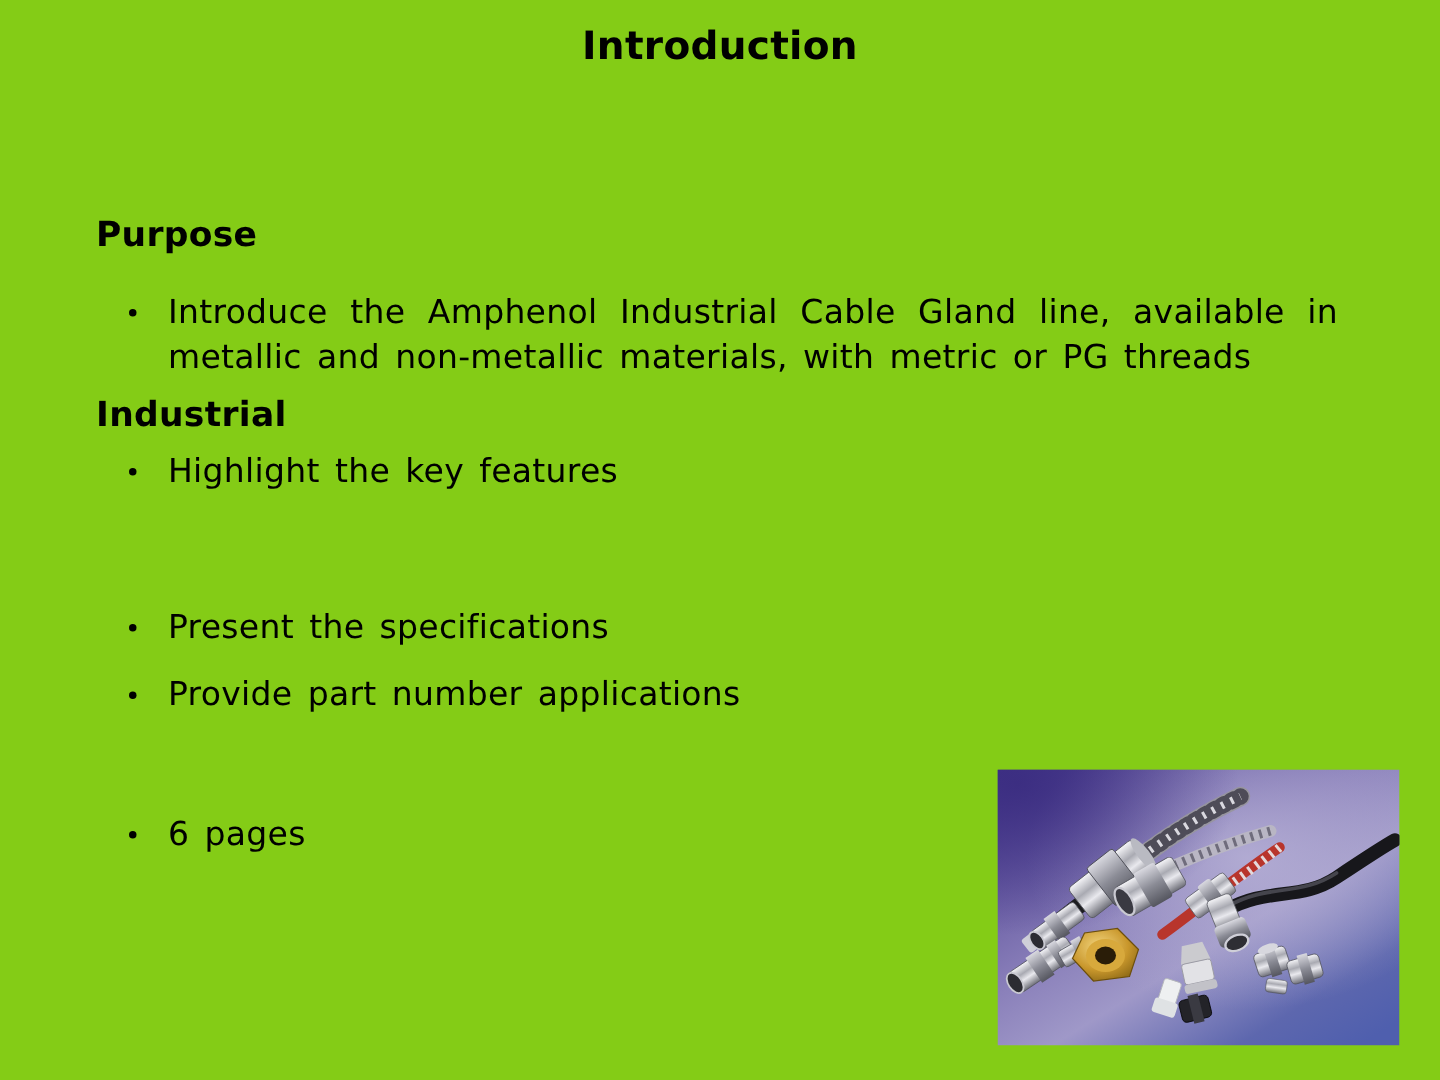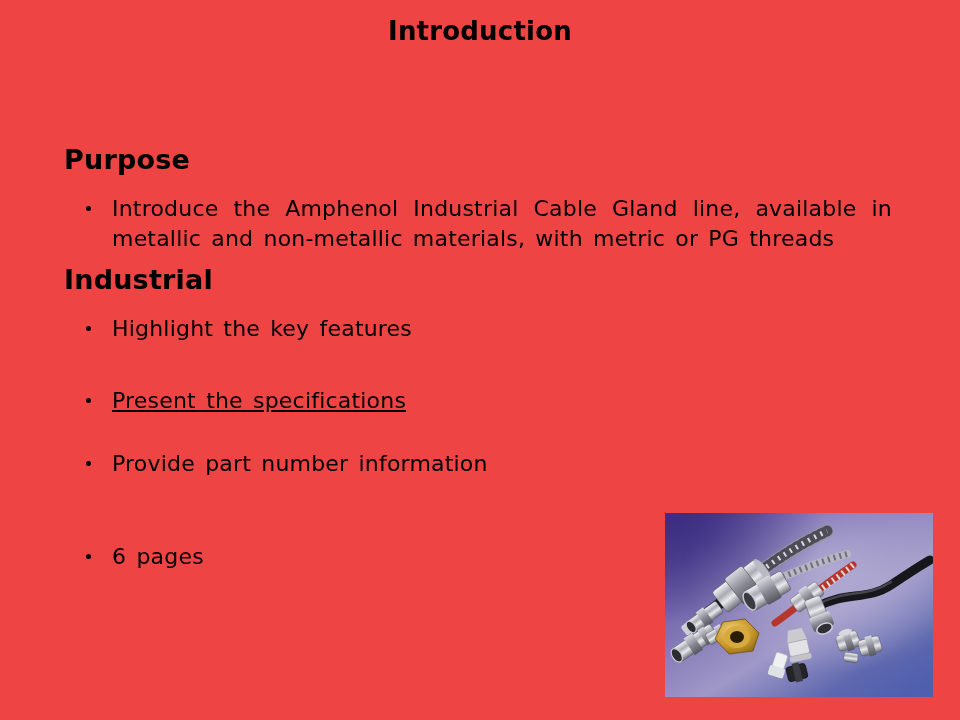--- a/index.html
+++ b/index.html
@@ -4,35 +4,35 @@
 <style>
   * { margin: 0; padding: 0; box-sizing: border-box; }
   html, body { width: 960px; height: 720px; }
   body {
     font-family: "DejaVu Sans", "Liberation Sans", sans-serif;
     background: #ffffff;
     color: #000000;
     position: relative;
     overflow: hidden;
   }
-  .slide { position: absolute; inset: 0; background: #ef4444; }
+  .slide { position: absolute; inset: 0; background: #84cc16; }
 
   .slide-title {
     position: absolute;
     top: 16px; left: 0; width: 100%;
     text-align: center;
     font-size: 26px;
     font-weight: bold;
     letter-spacing: 0.2px;
   }
 
   .section-heading {
     position: absolute;
     left: 64px;
-    font-size: 27px;
+    font-size: 23px;
     font-weight: bold;
     letter-spacing: 0.2px;
   }
   .h-purpose   { top: 144px; }
   .h-objective { top: 264px; }
   .h-content   { top: 492px; }
 
   .bullet-row {
     position: absolute;
     left: 86px;
@@ -48,23 +48,23 @@
     flex: 0 0 auto;
   }
   .bullet-text {
     font-size: 22px;
     line-height: 30px;
     word-spacing: 3px;
     letter-spacing: 0.2px;
   }
   .b-purpose-1 { top: 194px; }
   .b-purpose-1 .bullet-text { width: 780px; text-align: justify; }
-  .b-obj-1 { top: 314px; }
+  .b-obj-1 { top: 300px; }
   .b-obj-2 { top: 359px; }
-  .b-obj-3 { top: 386px; text-decoration: underline; }
+  .b-obj-3 { top: 404px; }
   .b-obj-4 { top: 449px; }
   .b-content-1 { top: 542px; text-align: right; }
 
   .product-photo {
     position: absolute;
     left: 665px; top: 513px;
     width: 268px; height: 184px;
   }
   .product-photo svg { display: block; width: 100%; height: 100%; }
 </style>
@@ -87,21 +87,21 @@
   <div class="bullet-row b-obj-1">
     <span class="bullet-dot"></span>
     <span class="bullet-text">Highlight the key features</span>
   </div>
   <div class="bullet-row b-obj-3">
     <span class="bullet-dot"></span>
     <span class="bullet-text">Present the specifications</span>
   </div>
   <div class="bullet-row b-obj-4">
     <span class="bullet-dot"></span>
-    <span class="bullet-text">Provide part number information</span>
+    <span class="bullet-text">Provide part number applications</span>
   </div>
 
 
   <div class="bullet-row b-content-1">
     <span class="bullet-dot"></span>
     <span class="bullet-text">6 pages</span>
   </div>
 
   <div class="product-photo" role="img" aria-label="Assortment of industrial cable glands: metallic glands with braided sleeves, a red cable and a black cable, brass fitting, plastic glands, on a purple-blue gradient background">
     <svg viewBox="0 0 268 184" preserveAspectRatio="none">

